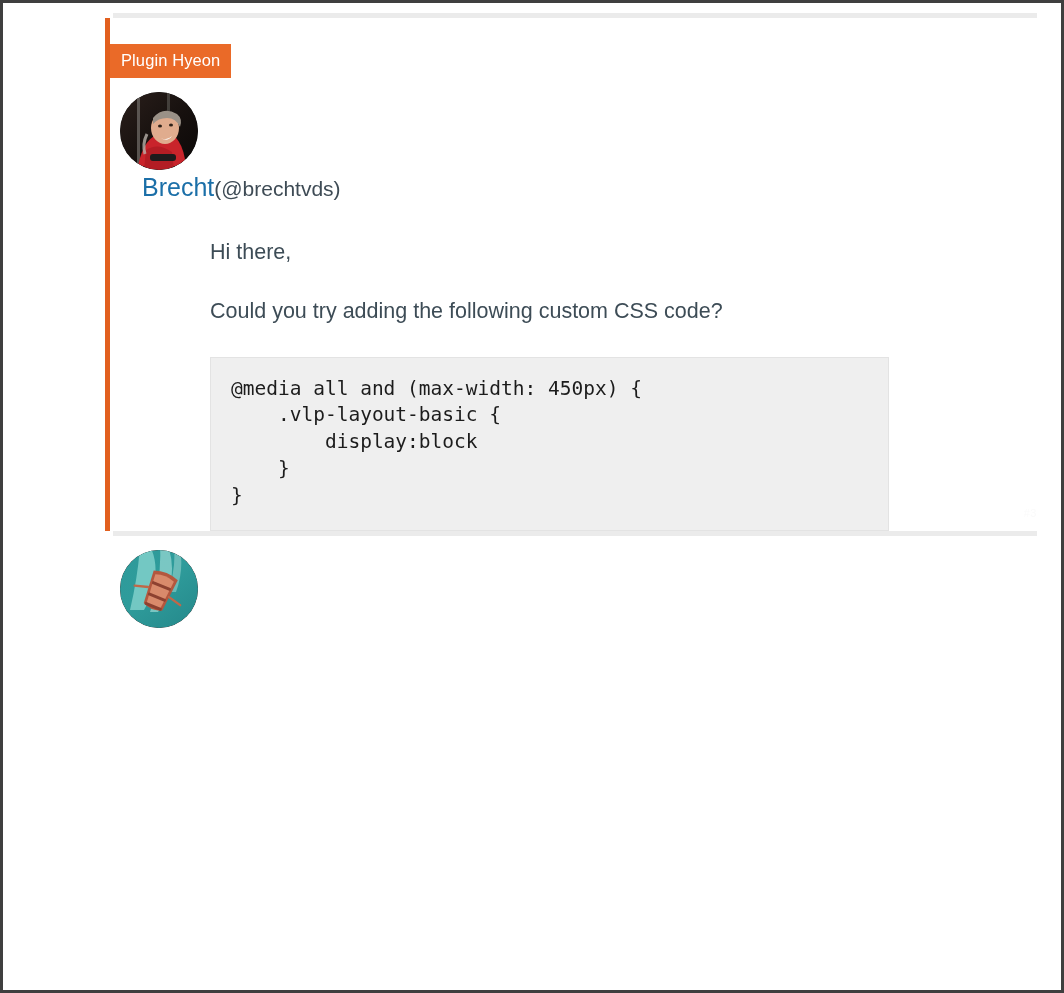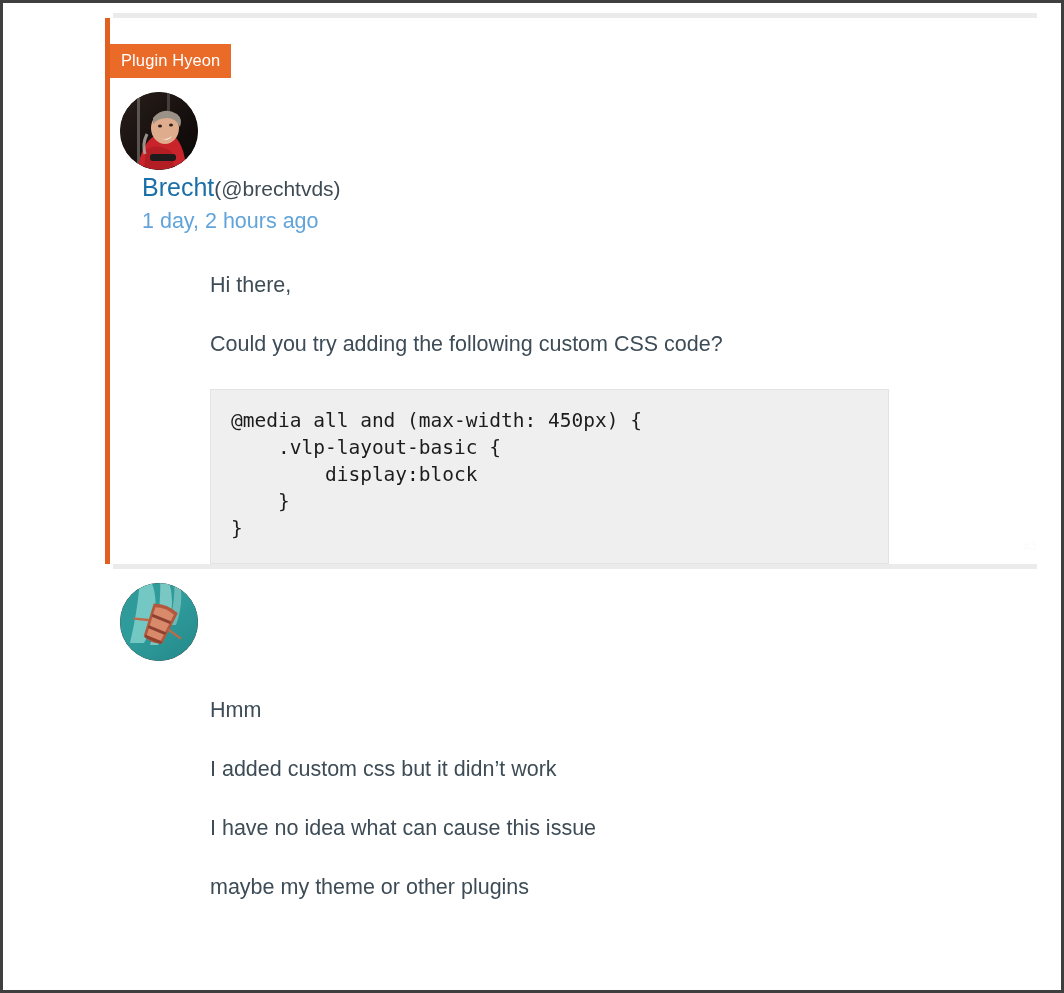--- a/index.html
+++ b/index.html
@@ -217,21 +217,20 @@
                 <path d="M27 42 q-5 10 -2 20" stroke="#b8b2aa" stroke-width="3" fill="none" opacity="0.8"></path>
                 <rect x="30" y="62" width="26" height="7" rx="3" fill="#1d1b1c"></rect>
               </g>
             </svg>
           </div>
 
           <div class="identity">
             <div class="identity-line">
               <a class="user-link" href="#">Brecht</a><span class="user-handle">(@brechtvds)</span>
             </div>
-            <a class="timestamp" href="#">1 day, 2 hours ago</a>
           </div>
         </div>
 
         <div class="post-body">
           <p>Hi there,</p>
           <p>Could you try adding the following custom CSS code?</p>
           <pre class="code-block">@media all and (max-width: 450px) {
     .vlp-layout-basic {
         display:block
     }
@@ -275,23 +274,17 @@
                   <rect x="-9" y="14" width="18" height="3" rx="1" fill="#8d4130"></rect>
                   <rect x="-26" y="-5" width="16" height="2.4" rx="1.2" fill="#c06848" transform="rotate(-16)"></rect>
                   <rect x="10" y="-3" width="16" height="2.4" rx="1.2" fill="#c06848" transform="rotate(14)"></rect>
                 </g>
               </g>
             </svg>
           </div>
 
         </div>
 
-        <div class="post-body">
-          <p>Hmm</p>
-          <p>I added custom css but it didn’t work</p>
-          <p>I have no idea what can cause this issue</p>
-          <p>maybe my theme or other plugins</p>
-        </div>
       </div>
     </div>
 
   </div>
 </div>
 
 </body></html>

